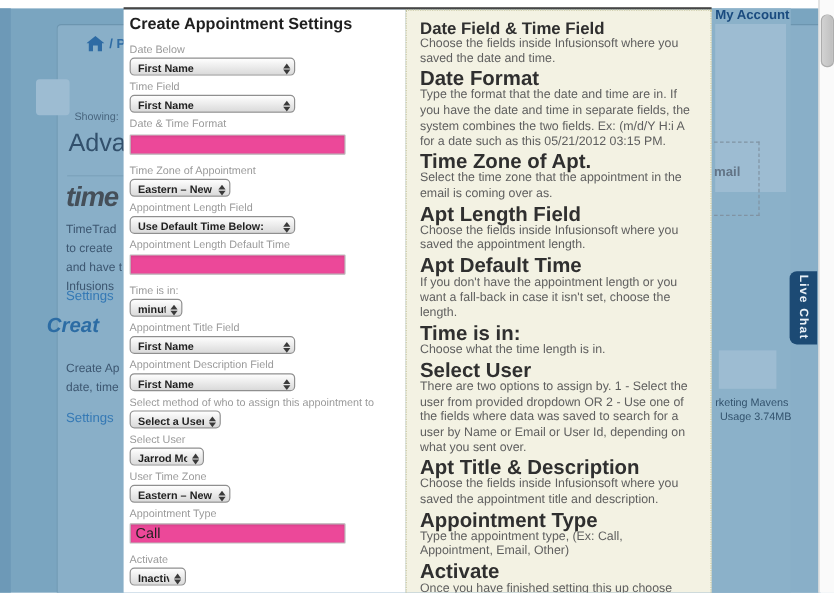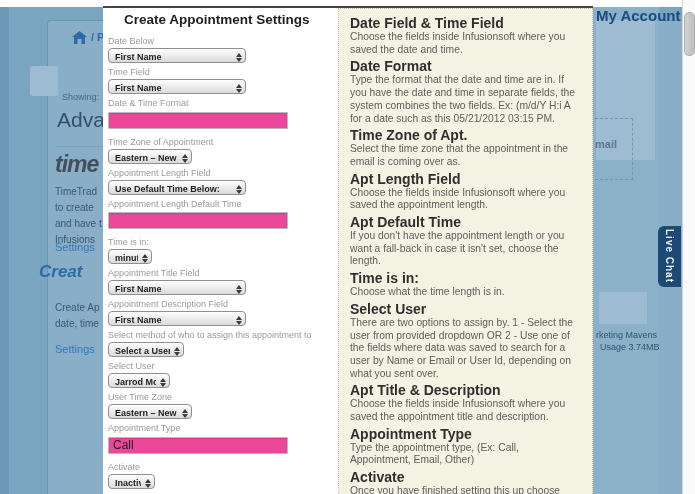--- a/index.html
+++ b/index.html
@@ -23,39 +23,39 @@
   .advan{position:absolute;top:108px;left:57px;font-size:21px;color:#32506C;}
   .bg-divider{position:absolute;top:146px;left:56px;width:47px;height:1px;background:#7CA2BB;}
   .timelogo{position:absolute;top:151px;left:55px;font-size:23px;font-weight:bold;font-style:italic;color:#454F59;letter-spacing:-1px;}
   .bg-para1{position:absolute;top:184px;left:55px;font-size:10px;line-height:16px;color:#3C5670;}
   .bg-link1{position:absolute;top:241px;left:55px;font-size:11px;color:#3579B5;}
   .creat{position:absolute;top:262px;left:39px;font-size:17px;font-weight:bold;font-style:italic;color:#2C6CA4;}
   .bg-para2{position:absolute;top:300px;left:55px;font-size:10px;line-height:16px;color:#3C5670;}
   .bg-link2{position:absolute;top:343px;left:55px;font-size:11px;color:#3579B5;}
   
   .right-col{position:absolute;top:7px;left:593px;width:66px;bottom:0;background:#8BB1C9;}
-  .my-account{position:absolute;top:7px;left:596px;font-size:15px;font-weight:bold;color:#1A4B7F;white-space:nowrap;}
+  .my-account{position:absolute;top:7px;left:596px;font-size:11px;font-weight:bold;color:#1A4B7F;white-space:nowrap;}
   .rt-lightbox-top{position:absolute;top:20px;left:596px;width:59px;height:140px;background:#9DBCD2;}
   .rt-dashedbox{position:absolute;top:118px;left:585px;width:46px;height:60px;border:1px dashed #8093A3;}
   .mail-frag{position:absolute;top:138px;left:595px;font-size:11px;font-weight:bold;color:#627486;}
   .rt-lightbox-bot{position:absolute;top:292px;left:599px;width:48px;height:32px;background:#9DBCD2;}
   .mavens-frag{position:absolute;top:330px;left:596px;font-size:9px;color:#33536E;white-space:nowrap;}
   .usage-frag{position:absolute;top:342px;left:600px;font-size:9px;color:#33536E;white-space:nowrap;}
   
   .live-chat{position:absolute;top:226px;left:658px;width:23px;height:61px;background:#1C4A74;
     border-radius:6px 0 0 6px;display:flex;align-items:center;justify-content:center;cursor:pointer;}
   .live-chat span{writing-mode:vertical-rl;font-size:10px;font-weight:bold;color:#E8F0F7;letter-spacing:1px;}
   
   .scroll-track{position:absolute;top:0;left:682px;width:13px;height:494px;background:#FAFAFA;border-left:1px solid #D5D5D5;}
   .scroll-thumb{position:absolute;top:12px;left:684px;width:9px;height:42px;background:linear-gradient(90deg,#D2D2D2,#BFBFBF);border:1px solid #ADADAD;border-radius:5px;}
   
   .modal{position:absolute;top:6px;left:103px;width:490px;height:488px;display:flex;
     border-top:2px solid #454545;box-sizing:border-box;}
   .form-pane{width:235px;box-sizing:border-box;background:#ffffff;padding:4px 6px 0 4px;overflow:hidden;}
-  .modal-title{font-size:13.5px;line-height:16px;font-weight:bold;color:#1F1F1F;margin:0 0 8px 17px;}
+  .modal-title{font-size:13.5px;line-height:16px;font-weight:bold;color:#1F1F1F;margin:0 0 8px 1px;}
   .group{margin:0 0 4px 1px;}
   .group.g-input{margin-bottom:8px;}
   .lbl{display:block;font-size:9px;line-height:10px;color:#9A9A9A;margin-bottom:2px;}
   .sel{box-sizing:border-box;height:15px;border:1px solid #8F8F8F;border-radius:4px;
     background:linear-gradient(#FEFEFE,#DADADA);display:flex;align-items:flex-end;
     padding:0 3px 0 6px;cursor:pointer;box-shadow:0 0 0 1px rgba(255,255,255,.6);}
   .sel-text{font-size:9px;font-weight:bold;color:#1F1F1F;white-space:nowrap;overflow:hidden;}
   .stepper{margin-left:auto;padding-left:4px;display:flex;flex-direction:column;align-items:center;justify-content:center;}
   .stepper i{display:block;width:0;height:0;border-left:3px solid transparent;border-right:3px solid transparent;}
   .stepper .up{border-bottom:4px solid #3A3A3A;margin-bottom:1px;}
@@ -63,21 +63,21 @@
   .w-wide{width:138px;} .w-tz{width:84px;} .w-tiny{width:44px;}
   .w-method{width:76px;} .w-user{width:62px;} .w-act{width:47px;}
   .txt{box-sizing:border-box;width:180px;height:17px;border:1px solid #B9B9B9;border-radius:1px;
     background:#ec4899;box-shadow:inset 0 1px 2px rgba(0,0,0,.12);font-family:inherit;
     font-size:11px;color:#222;padding:1px 4px;outline:none;}
   .txt.big{font-size:12px;}
   
   .help-pane{width:255px;box-sizing:border-box;background:#F3F2E3;
     border-left:1px dotted #C8C6A0;border-right:1px dotted #C8C6A0;border-top:1px dotted #C8C6A0;
     padding:5px 12px 0 11px;overflow:hidden;}
-  .hsec h3{font-size:14px;line-height:14px;color:#2F2F2F;margin:2px 0 1px;}
+  .hsec h3{font-size:17px;line-height:14px;color:#2F2F2F;margin:2px 0 1px;}
   .hsec:first-child h3{font-size:14px;}
   .hsec p{font-size:10.3px;line-height:12.7px;color:#5E5E5E;margin:0 0 3px;}
 </style>
 </head>
 <body>
 
 <div class="page-bg"></div>
 <div class="edge-strip"></div>
 <div class="content-panel"></div>
 

